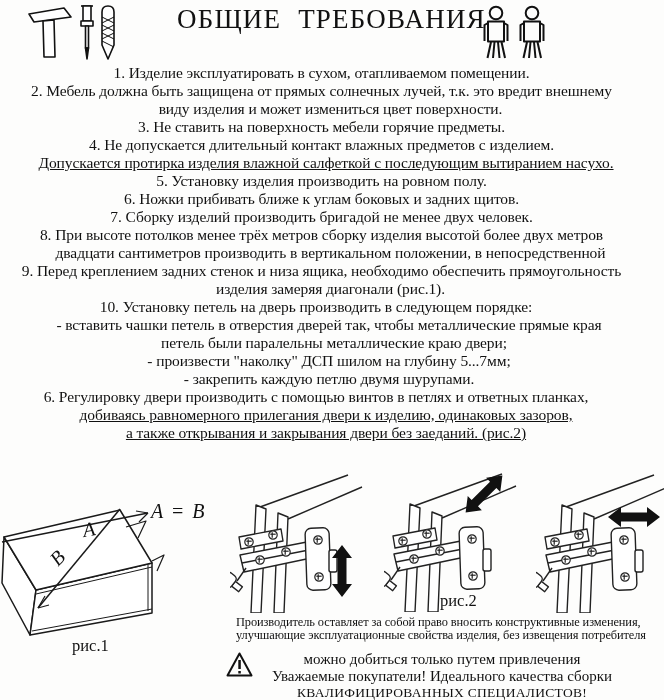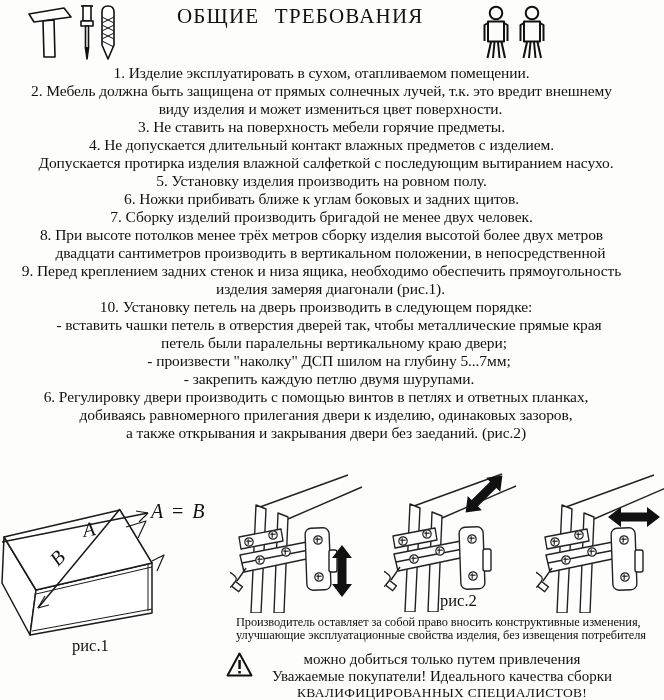--- a/index.html
+++ b/index.html
@@ -3,29 +3,29 @@
 <meta charset="utf-8">
 <style>
   html,body{margin:0;padding:0;}
   body{
     width:664px;height:700px;position:relative;overflow:hidden;
     background:#fdfdfc;color:#111;
     font-family:"Liberation Serif","DejaVu Serif",serif;
   }
   .abs{position:absolute;}
   #page-title{
-    left:177px;top:4px;font-size:21px;letter-spacing:1.2px;word-spacing:9px;
+    left:177px;top:4px;font-size:27px;letter-spacing:1.2px;word-spacing:9px;
     font-weight:normal;white-space:nowrap;
   }
   #req-list{left:0;top:64px;width:624px;text-align:center;}
   .ln{white-space:nowrap;height:18px;line-height:18px;font-size:15.5px;letter-spacing:-0.1px;}
   .ind-n{padding-left:19px;}
   .ind-N{padding-left:8px;}
   .ind-c{padding-left:37px;}
-  .ind-c2{padding-left:28px;}
+  .ind-c2{padding-left:28px;text-decoration:underline;}
   .ind-d{padding-left:34px;}
   .ind-dc{padding-left:44px;}
   svg{display:block;}
   .figlabel{font-size:16.5px;}
   #fig1-eq{left:151px;top:500px;font-size:20px;word-spacing:3px;font-style:italic;}
   #fig1-label{left:72px;top:636px;}
   #fig2-label{left:396px;top:591px;margin-left:44px;}
   .diag-letter{font:italic 20px "Liberation Serif","DejaVu Serif",serif;fill:#111;}
   #note-manufacturer{
     left:236px;top:616px;width:424px;text-align:left;
@@ -128,21 +128,21 @@
 
 
     <div class="ln ind-n">9. Перед креплением задних стенок и низа ящика, необходимо обеспечить прямоугольность</div>
 
     <div class="ln ind-c">изделия замеряя диагонали (рис.1).</div>
 
     <div class="ln ind-N">10. Установку петель на дверь производить в следующем порядке:</div>
 
     <div class="ln ind-d">- вставить чашки петель в отверстия дверей так, чтобы металлические прямые края</div>
 
-    <div class="ln ind-dc">петель были паралельны вертикальному краю двери;</div>
+    <div class="ln ind-dc">петель были паралельны металлические краю двери;</div>
 
     <div class="ln ind-d">- произвести "наколку" ДСП шилом на глубину 5...7мм;</div>
 
     <div class="ln ind-d">- закрепить каждую петлю двумя шурупами.</div>
 
     <div class="ln ind-N">6. Регулировку двери производить с помощью винтов в петлях и ответных планках,</div>
 
     <div class="ln ind-c2">добиваясь равномерного прилегания двери к изделию, одинаковых зазоров,</div>
 
     <div class="ln ind-c2">а также открывания и закрывания двери без заеданий. (рис.2)</div>

